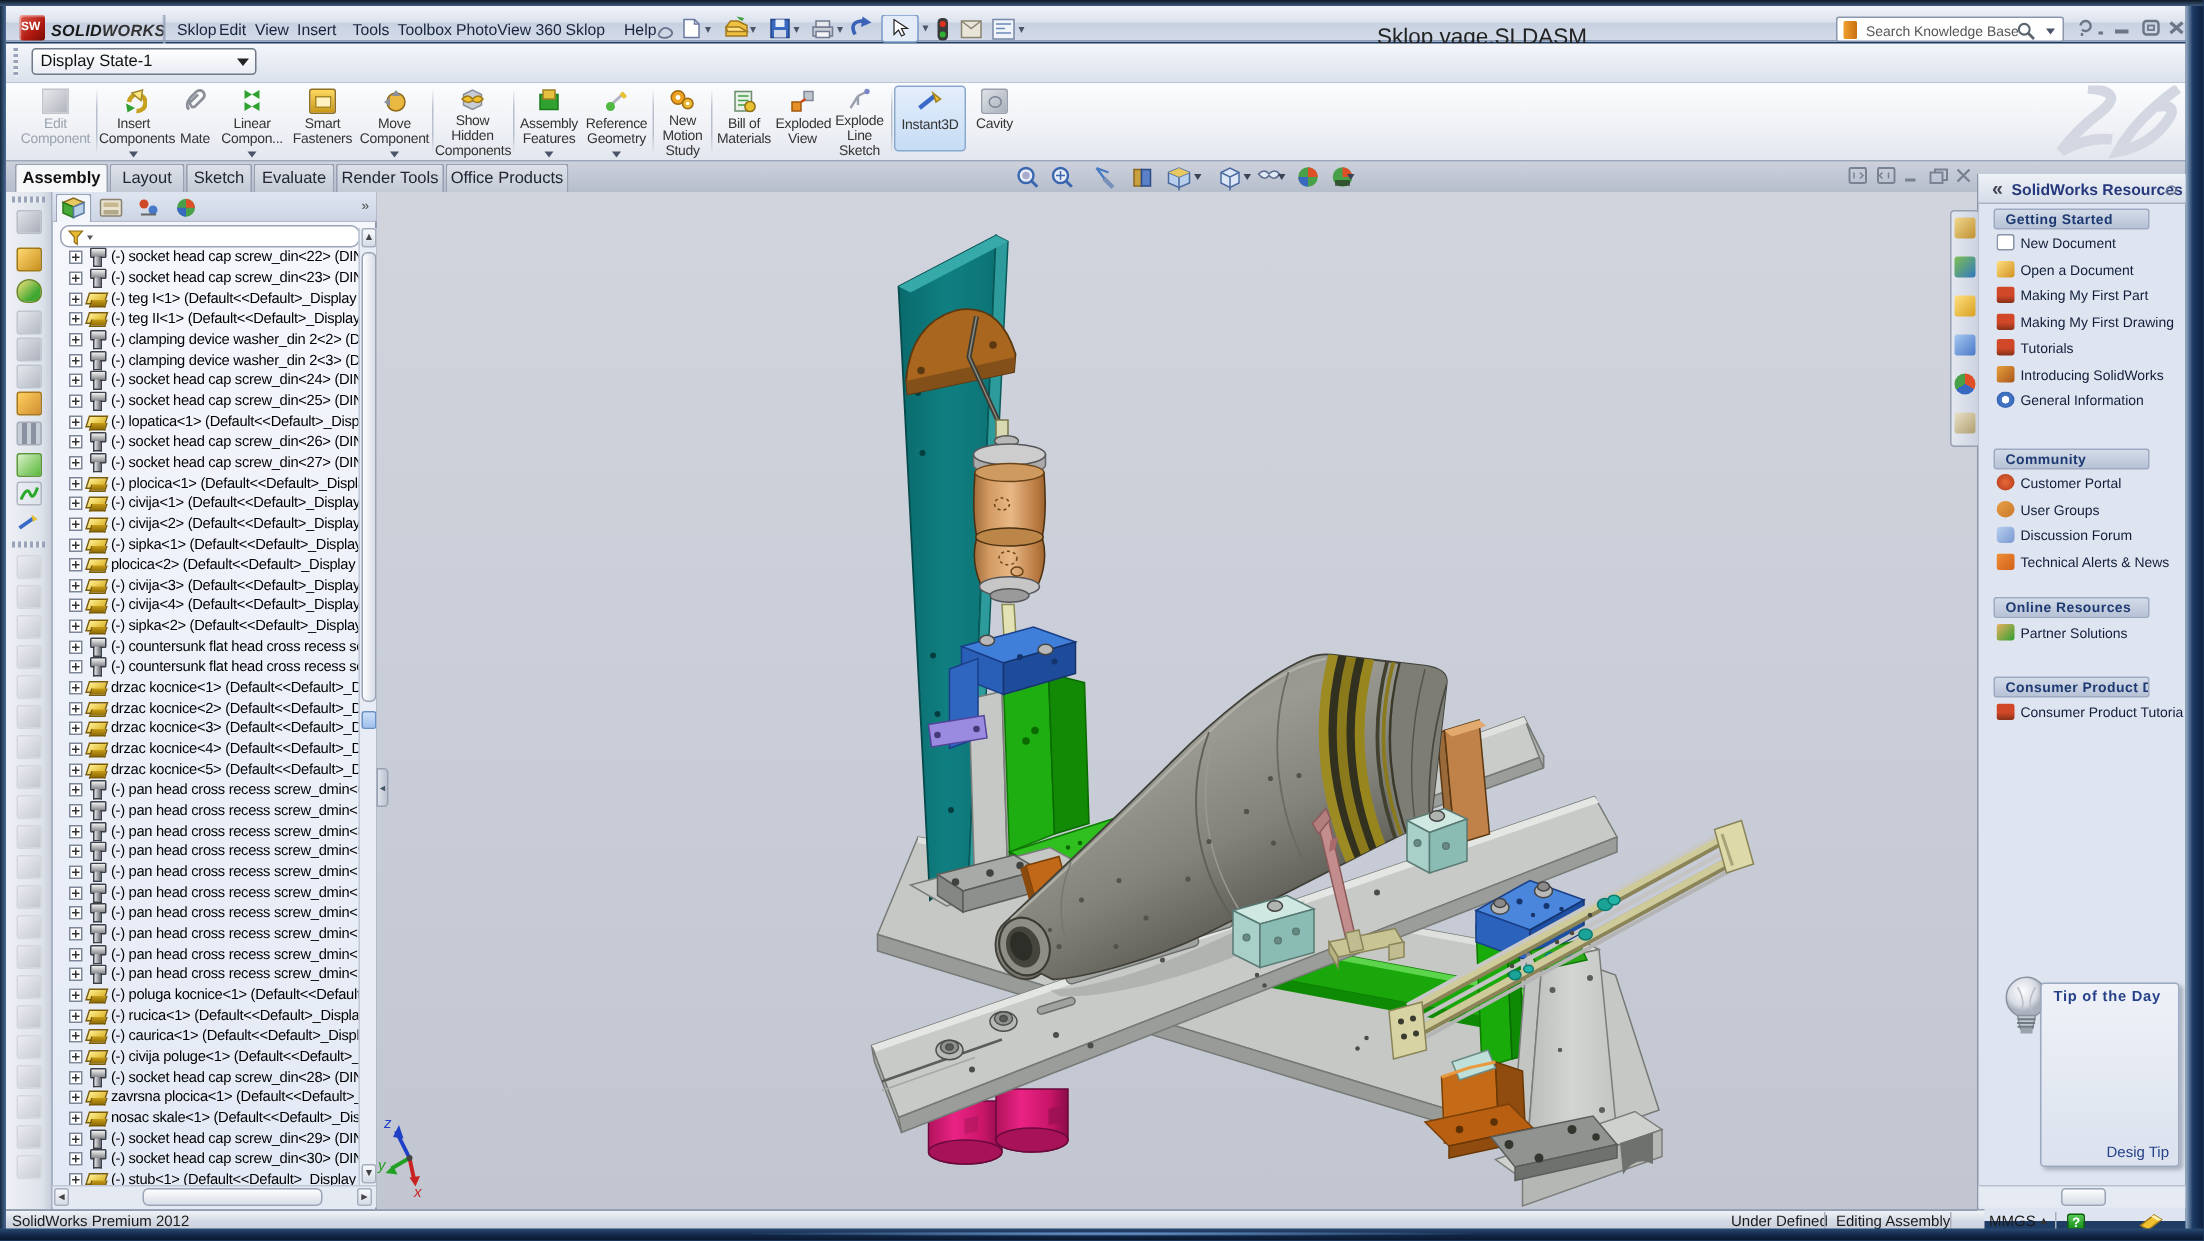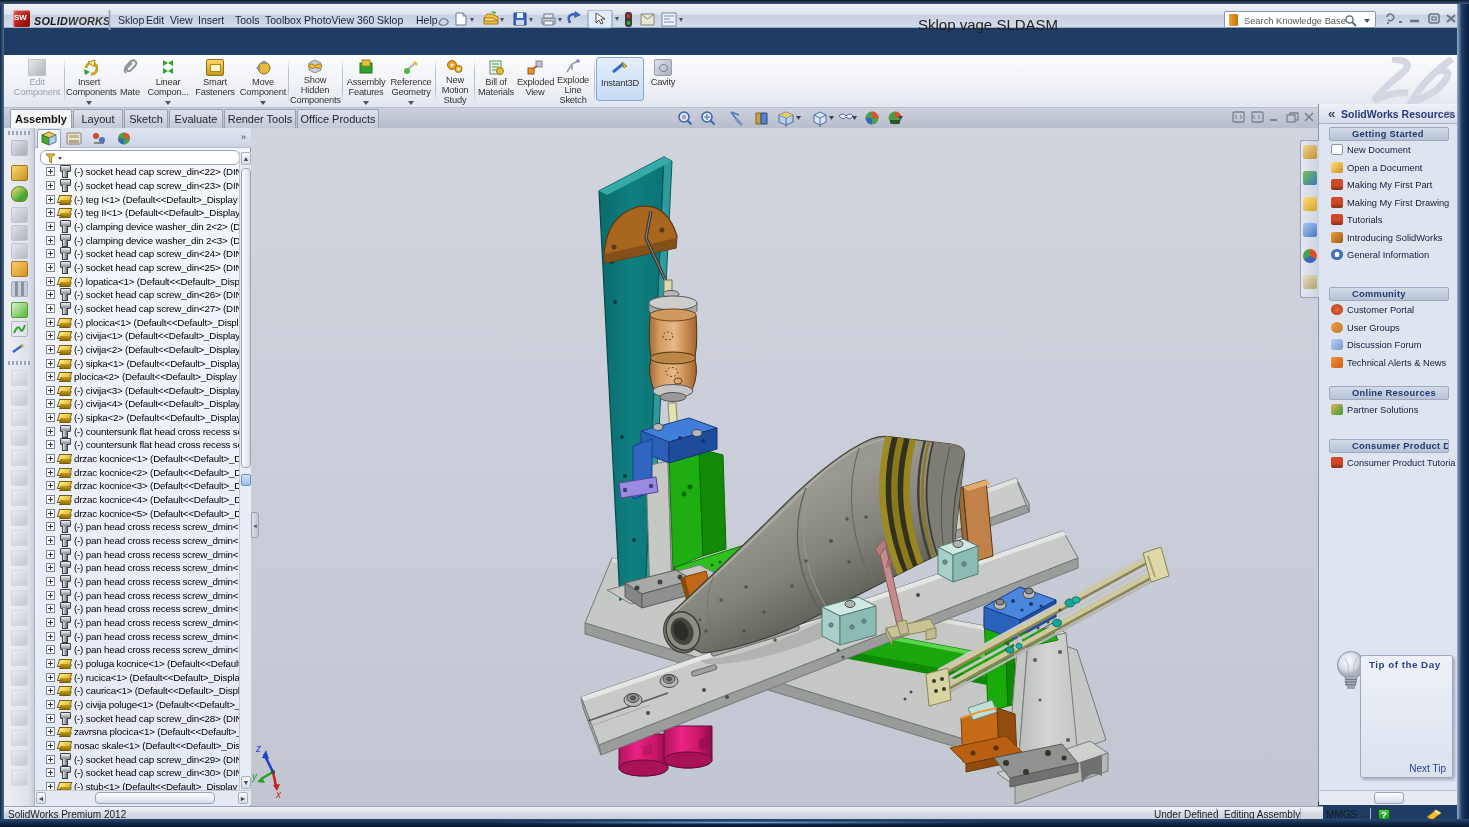--- a/index.html
+++ b/index.html
@@ -59,23 +59,23 @@
 .y:before{content:"";position:absolute;left:0px;top:2px;width:11px;height:6px;background:linear-gradient(135deg,#ffee90,#d8b020);border:1px solid #7a5c08;transform:skewX(-18deg)}
 .y:after{content:"";position:absolute;left:2px;top:7px;width:9px;height:4px;background:linear-gradient(180deg,#c89c18,#906e08);border:1px solid #7a5c08;border-top:none;transform:skewX(-18deg)}
 #vsb{position:absolute;left:204px;top:24px;width:12px;height:638px;background:#e8ecf4;border-left:1px solid #c0c8d6}
 #vsb .th{position:absolute;left:1px;top:16px;width:10px;height:300px;background:linear-gradient(90deg,#fdfdfe,#d8dee8);border:1px solid #9aa4b6;border-radius:4px}
 .sbtn{position:absolute;left:1px;width:10px;height:13px;background:linear-gradient(180deg,#f8fafc,#d5dce6);border:1px solid #a8b0c0;border-radius:2px;font-size:7px;color:#444;text-align:center;line-height:12px}
 #hsb{position:absolute;left:0px;top:662px;width:216px;height:15px;background:#e4e9f2;border-top:1px solid #c0c8d6}
 #hsb .th{position:absolute;left:60px;top:1px;width:120px;height:12px;background:linear-gradient(180deg,#fdfdfe,#d8dee8);border:1px solid #9aa4b6;border-radius:4px}
 
 #viewport{left:251px;top:128px;width:1067px;height:678px;background:linear-gradient(180deg,#d1d4dd 0%,#c9cdd7 55%,#c2c6d0 100%)}
 
-#taskpane{left:1318px;top:104px;width:139px;height:698px;background:#dfe5f0;border-left:1px solid #8d96a8}
+#taskpane{left:1318px;top:116px;width:139px;height:698px;background:#dfe5f0;border-left:1px solid #8d96a8}
 #tphead{position:absolute;left:0;top:0;width:139px;height:20px;background:linear-gradient(180deg,#eef1f6,#d6dde9);border-bottom:1px solid #a8b0c2;font-size:10.5px;font-weight:bold;color:#27397c;line-height:19px;white-space:nowrap;overflow:hidden}
-.tphdr{position:absolute;left:10px;width:120px;height:14px;background:linear-gradient(180deg,#d3dbe8,#b7c2d6);border:1px solid #9daac2;border-radius:2px;font-size:9.3px;font-weight:bold;color:#1d3a72;line-height:13px;padding-left:22px;letter-spacing:.3px;white-space:nowrap;overflow:hidden}
+.tphdr{position:absolute;left:10px;width:104px;height:14px;background:linear-gradient(180deg,#d3dbe8,#b7c2d6);border:1px solid #9daac2;border-radius:2px;font-size:9.3px;font-weight:bold;color:#1d3a72;line-height:13px;padding-left:7px;letter-spacing:.3px;white-space:nowrap;overflow:hidden}
 .tpitem{position:absolute;left:12px;width:125px;height:15px;font-size:9.3px;color:#101c3a;white-space:nowrap;overflow:hidden}
 .tpitem i{display:inline-block;width:12px;height:11px;margin-right:4px;vertical-align:-2px;border-radius:2px;font-style:normal}
 #tptabs{left:1300px;top:140px;width:19px;height:158px;background:linear-gradient(90deg,#e4e8f0,#ccd3e0);border:1px solid #98a2b4;border-right:none;border-radius:3px 0 0 3px}
 .tpt{position:absolute;left:2px;width:14px;height:14px;border-radius:2px}
 #tip{left:1360px;top:655px;width:93px;height:123px;background:linear-gradient(180deg,#eef1f7,#dbe2ee);border:1px solid #9aa8c0;border-radius:3px;box-shadow:2px 2px 3px rgba(60,70,90,.35)}
 #tip h3{font-size:9.8px;color:#27428a;letter-spacing:.5px;margin:3px 17px 2px 8px;white-space:nowrap}
 #tip p{font-size:9.5px;line-height:11.3px;color:#1a1a1a;margin:2px 3px 0 5px}
 #tip .nt{position:absolute;right:6px;bottom:3px;font-size:10px;color:#27428a}
 #bulb{left:1335px;top:650px;width:32px;height:45px}
 #tphsb{left:1319px;top:790px;width:138px;height:15px;background:#e6eaf2;border-top:1px solid #b8c0d0}
@@ -149,20 +149,24 @@
 <svg class="abs" id="winbtns" width="80" height="14" viewBox="0 0 80 14">
 <g stroke="#6a7585" stroke-width="1.6" fill="none">
 <path d="M5 5 a3.4 3.4 0 1 1 1 2.8 M6 10 l0 2"></path>
 <path d="M17 10 l3 0" stroke-width="2"></path>
 <path d="M28 9 l9 0" stroke-width="2.6"></path>
 <rect x="47" y="2" width="10" height="9" rx="2"></rect>
           <rect x="50" y="5" width="4" height="3" stroke-width="1.2"></rect>
 <path d="M65 3 l8 7 m0 -7 l-8 7" stroke-width="2"></path>
 </g>
       </svg>
+</div>
+<div class="abs" id="row2">
+<div class="abs" id="grip2"></div>
+<div class="abs" id="combo">Display State-1<span class="cdd"></span></div>
 </div>
 <div class="abs" id="ribbon">
 <div class="rb" style="left:8px;width:50px;color:#9aa2ae"><span class="ric" style="background:linear-gradient(135deg,#e8e8ec,#b0b4bc);border:1px solid #c0c4cc"></span>Edit<br>Component</div>
 <div class="rsep" style="left:60px"></div>
 <div class="rb" style="left:62px;width:46px"><span class="ric"><svg width="18" height="17" viewBox="0 0 18 17">
             <path d="M6 9 a5.5 5.5 0 1 1 5 6" fill="none" stroke="#c8a020" stroke-width="3"></path>
             <path d="M8 3 l7 -2 -1 7z" fill="#ffe680" stroke="#a08828"></path>
             <path d="M4 10 l6 3 -5 3z" fill="#30a030"></path>
           </svg></span>Insert<br>Components<br><span class="rdd"></span></div>
 <div class="rb" style="left:112px;width:28px"><span class="ric"><svg width="18" height="17" viewBox="0 0 18 17">
@@ -820,21 +824,21 @@
           </radialGradient>
         </defs>
         <circle cx="16" cy="15" r="13.5" fill="url(#bg1)" stroke="#8a92a0"></circle>
         <path d="M10 27 h12 l-2 9 h-8z" fill="#c0c6d0" stroke="#8a92a0"></path>
         <path d="M10 29.5 h12 M9.7 32 h12 M10 34.5 h11" stroke="#707880" stroke-width="1.4"></path>
         <path d="M12 36 h8 v3 h-8z" fill="#9aa2ae"></path>
         <path d="M10 8 q6,10 2,17 M22 8 q-6,10 -2,17" fill="none" stroke="#b8bec8"></path>
       </svg></div>
 <div class="abs" id="tip">
       <h3>Tip of the Day</h3>
-      <span class="nt">Next Tip</span>
+      <span class="nt">Desig Tip</span>
     </div>
 <div class="abs" id="tphsb">
       <div class="th"></div>
     </div>
 <div class="abs" id="statusbar">
 <span class="st" style="left:4px">SolidWorks Premium 2012</span>
 <span class="st" style="left:1150px">Under Defined</span>
 <div class="stsep" style="left:1212px"></div>
 <span class="st" style="left:1220px">Editing Assembly</span>
 <div class="stsep" style="left:1296px"></div>

